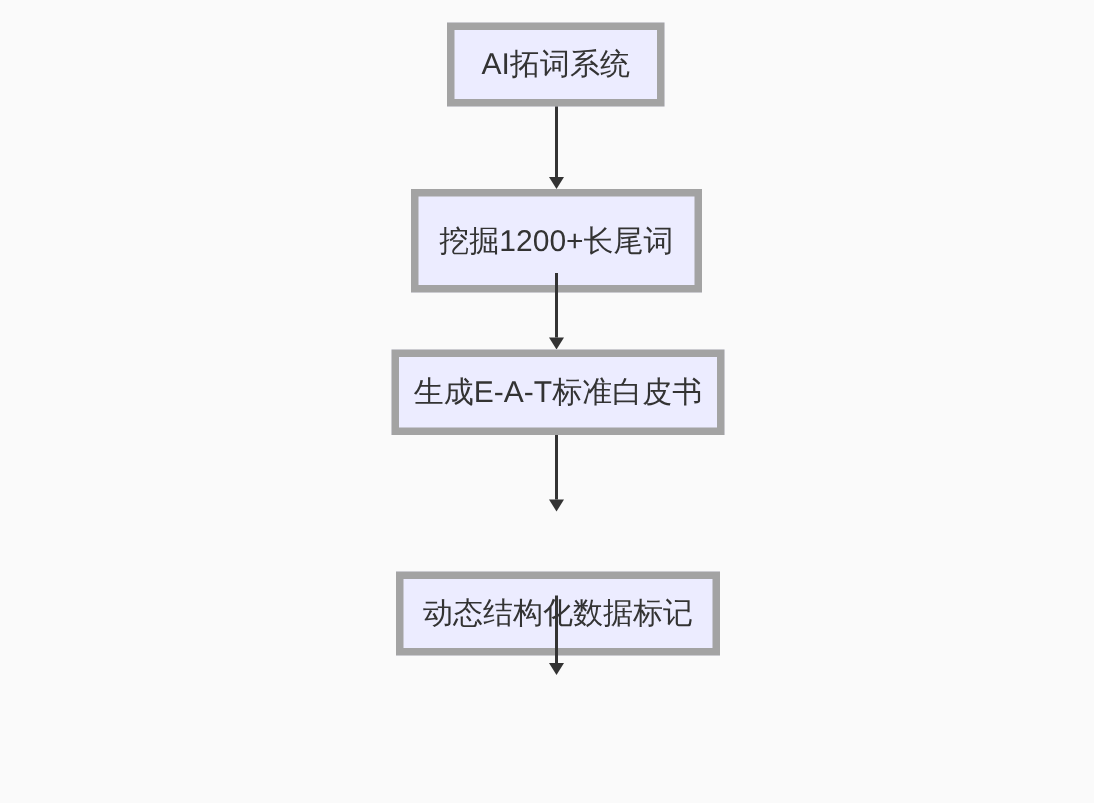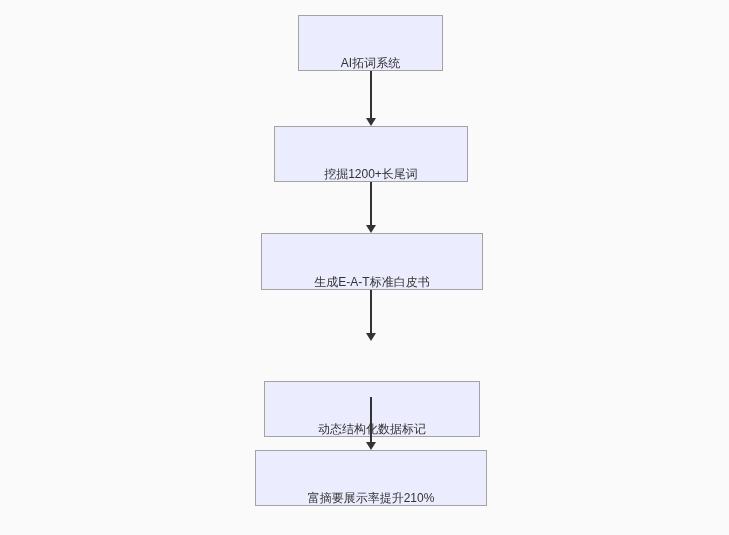--- a/index.html
+++ b/index.html
@@ -15,32 +15,32 @@
     font-family: "Liberation Sans", "DejaVu Sans", sans-serif;
   }
   .flowchart {
     position: absolute;
     inset: 0;
   }
   .node {
     position: absolute;
     box-sizing: border-box;
     background: #ECECFF;
-    border: 1px solid #a3a3a3;
+    border: 5px solid #a3a3a3;
     color: #333333;
-    font-size: 12px;
+    font-size: 20px;
     line-height: 1.2;
     display: flex;
-    align-items: flex-end;
+    align-items: center;
     justify-content: center;
     text-align: center;
     white-space: nowrap;
   }
   .n1 { left: 298px; top: 15px;  width: 145px; height: 56px; }
-  .n2 { left: 274px; top: 126px; width: 194px; height: 56px; }
+  .n2 { left: 274px; top: 126px; width: 194px; height: 69px; }
   .n3 { left: 261px; top: 233px; width: 222px; height: 57px; }
   .n4 { left: 264px; top: 341px; width: 216px; height: 56px; margin-top: 40px; }
   .n5 { left: 255px; top: 450px; width: 232px; height: 56px; }
 
   .edge-line {
     position: absolute;
     left: 370px;
     width: 2px;
     background: #333333;
   }
@@ -89,17 +89,14 @@
   <div class="edge-line e3"></div>
   <div class="arrow-head a3"></div>
 
   <div class="node n4">
     <span>动态结构化数据标记</span>
   </div>
 
   <div class="edge-line e4"></div>
   <div class="arrow-head a4"></div>
 
-  <div class="node n5">
-    <span>富摘要展示率提升210%</span>
-  </div>
 
 </div>
 
 </body></html>

